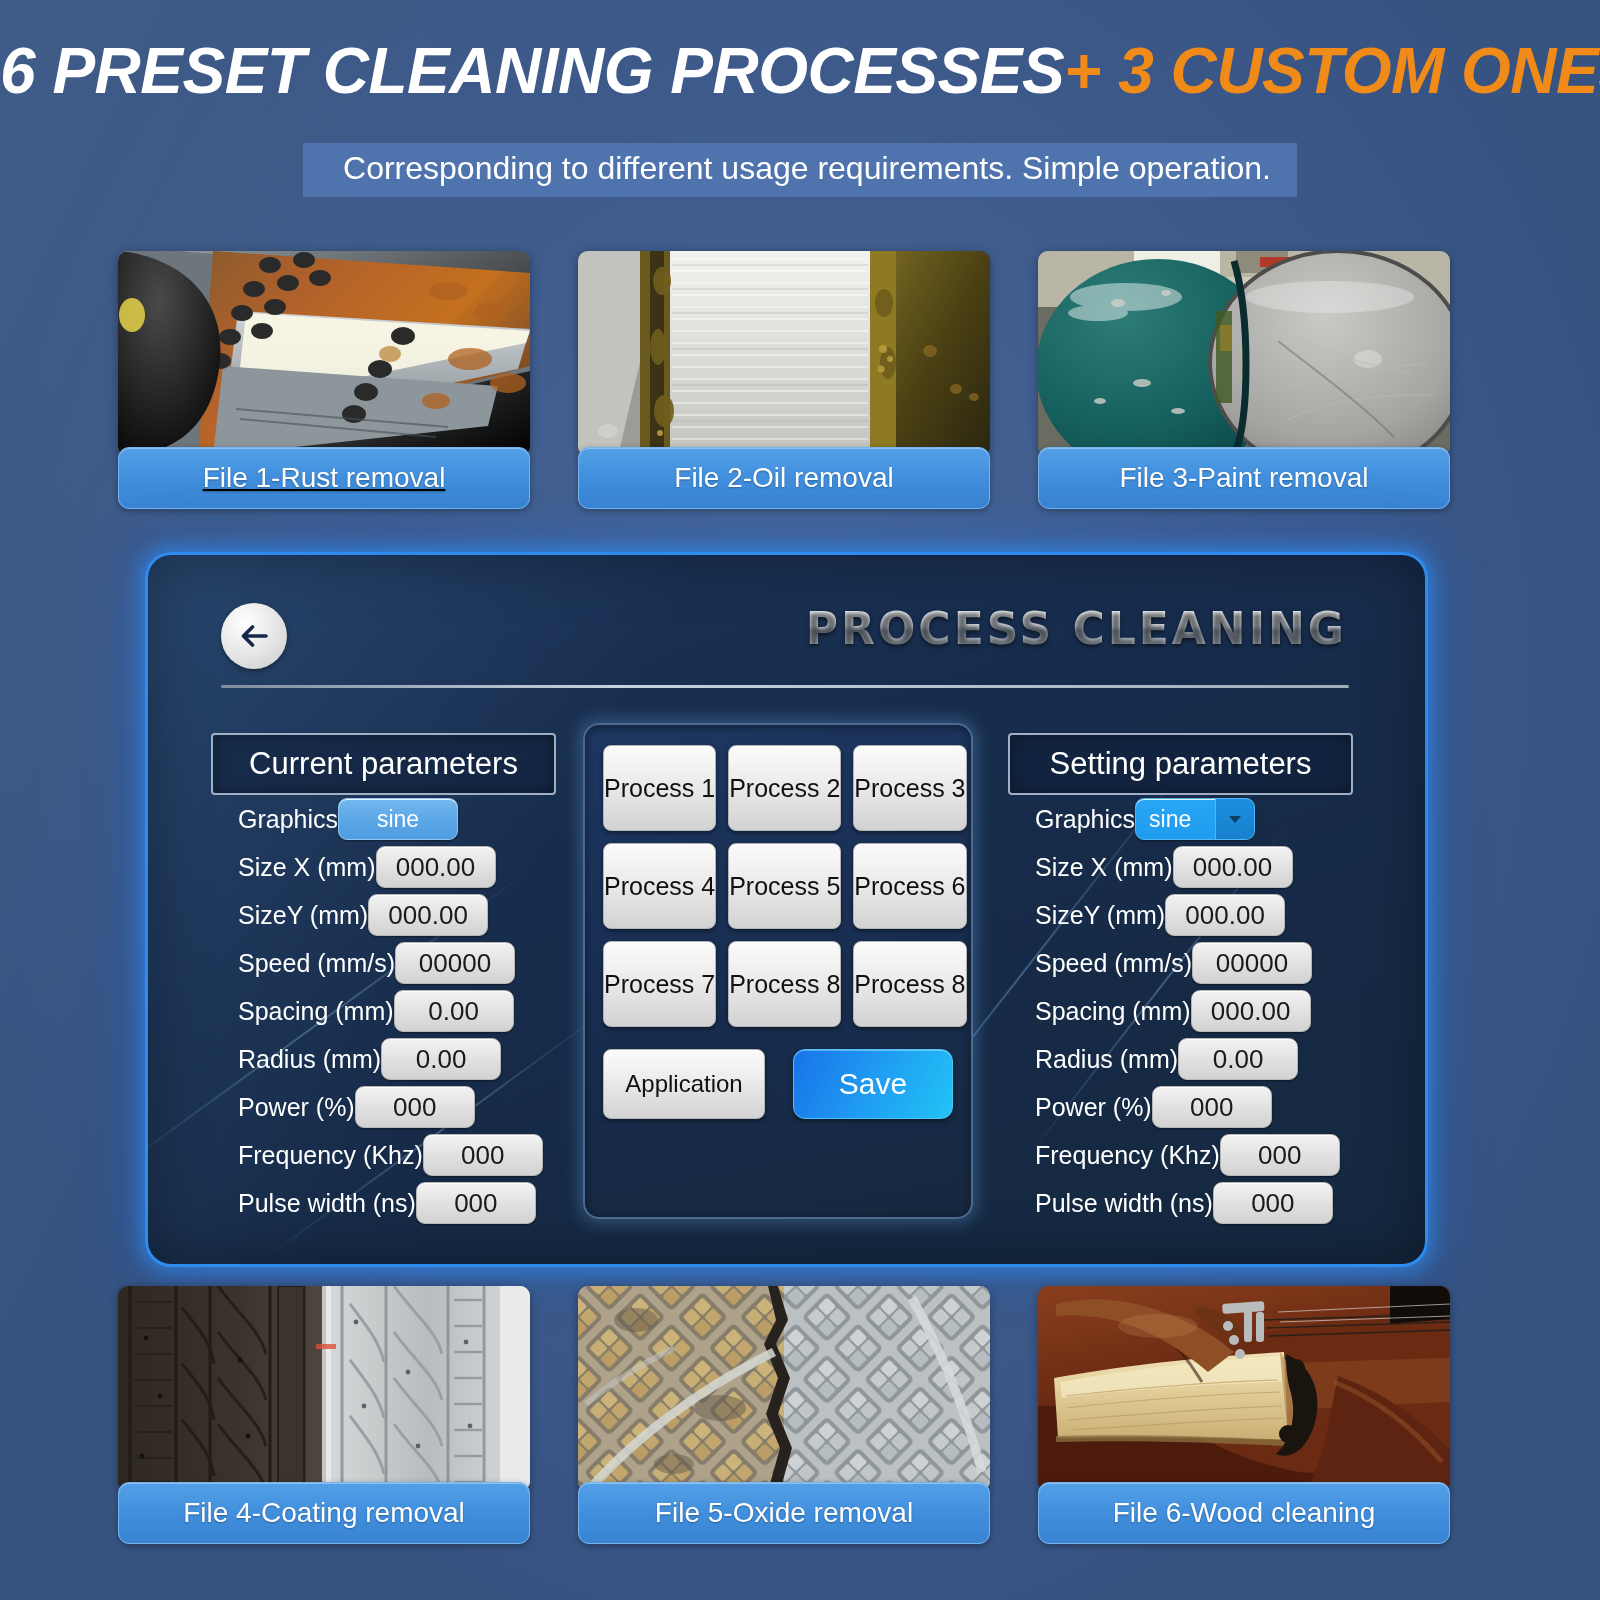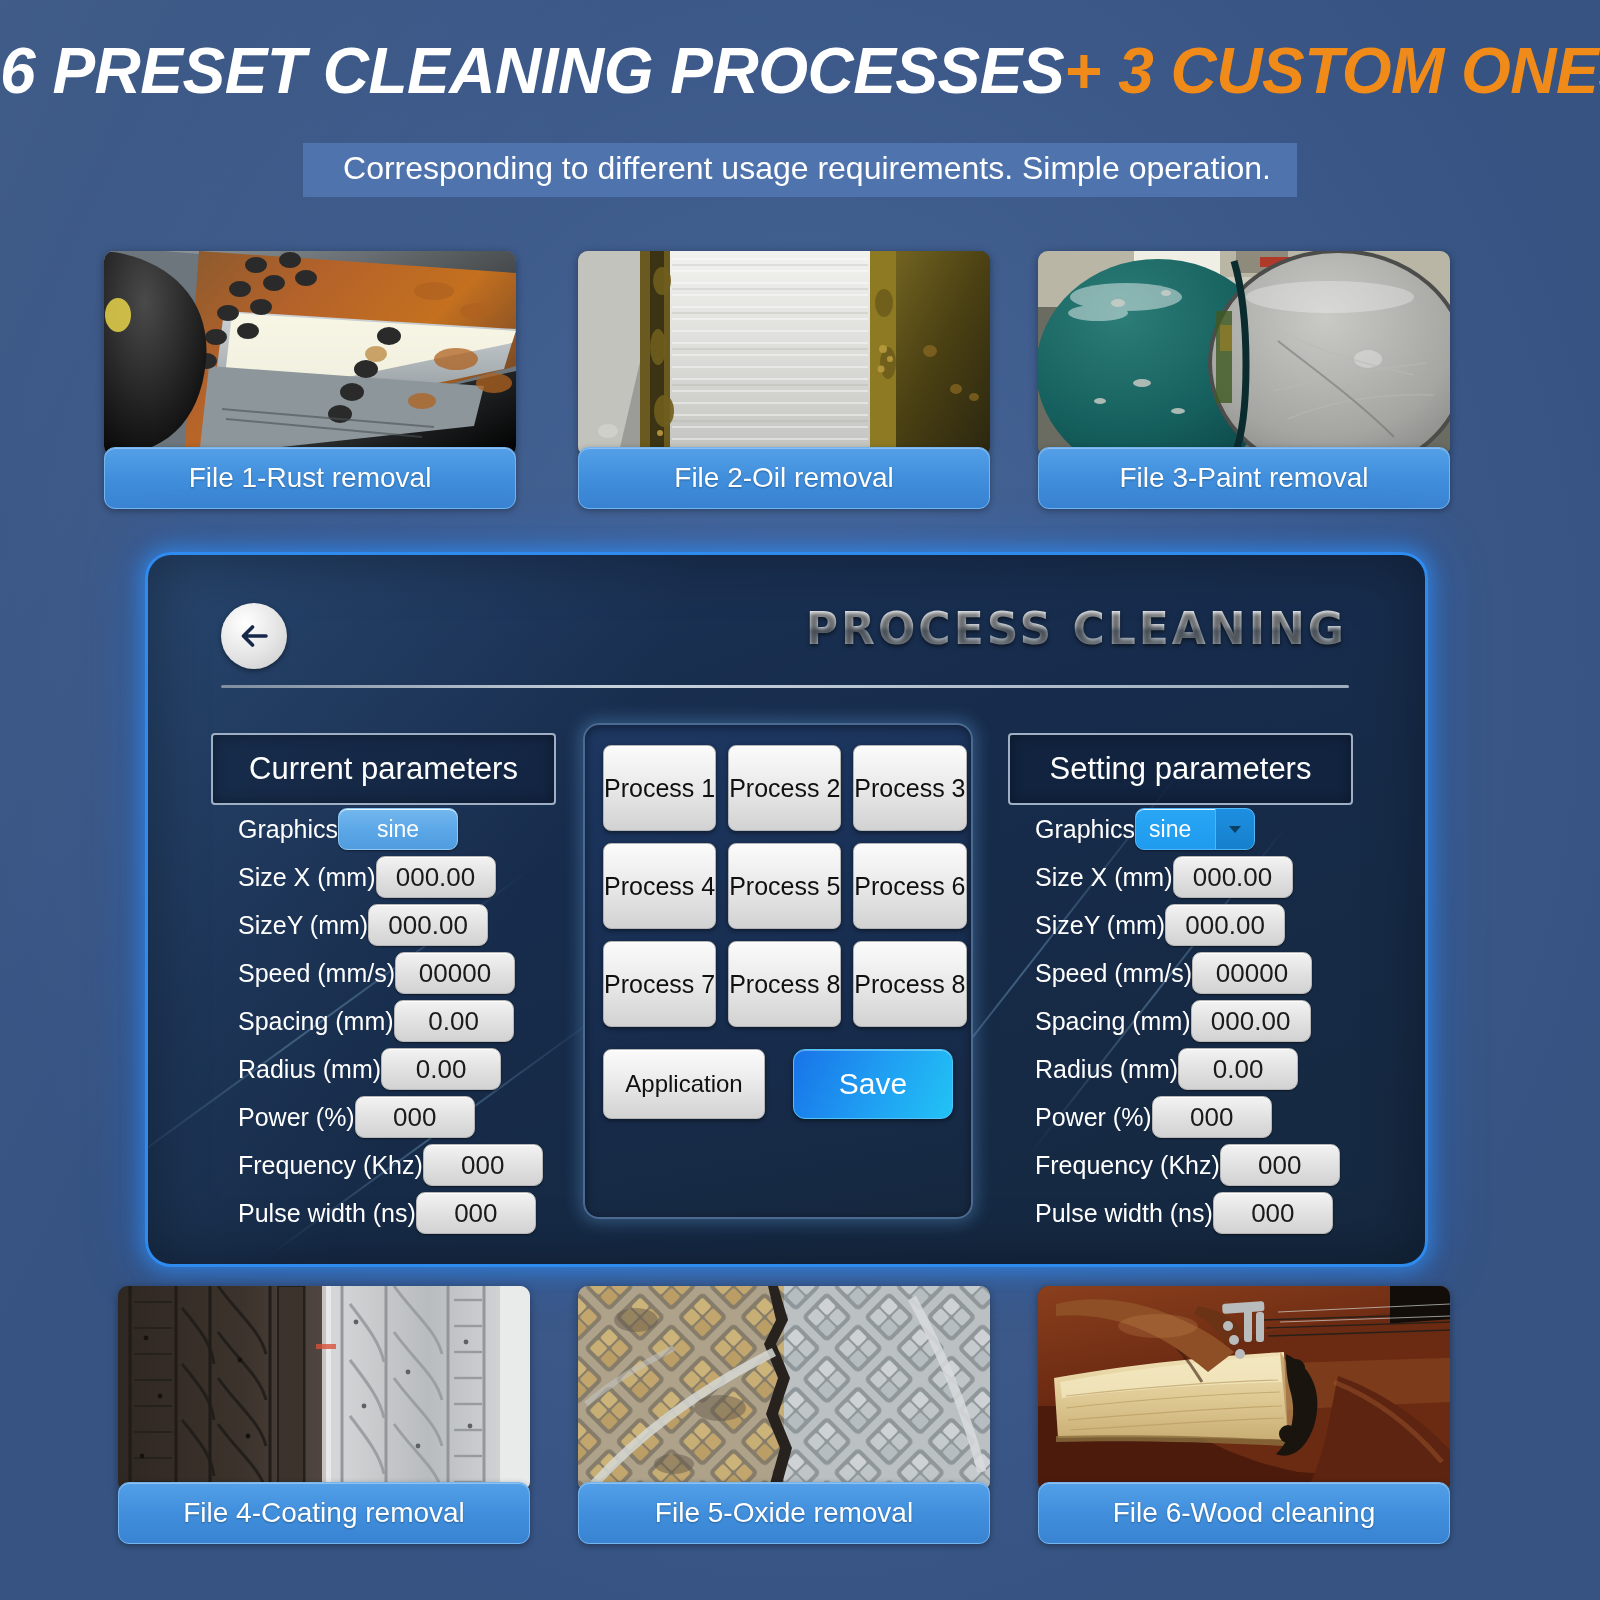--- a/index.html
+++ b/index.html
@@ -107,21 +107,21 @@
     background:linear-gradient(90deg,#7f8d9e 0%,#c8d2dd 35%,#9fadbc 100%);
     border-radius:2px;
   }
 
   
   .pcol{position:absolute;top:178px;width:345px;}
   .pcol.left{left:63px;}
   .pcol.right{left:860px;}
 
   .pc-head{
-    height:72px;border:2px solid #9fb0c4;border-radius:4px;
+    height:62px;border:2px solid #9fb0c4;border-radius:4px;
     background:rgba(14,30,54,0.55);
     display:flex;align-items:center;justify-content:center;
     color:#ffffff;font-size:31px;
     box-shadow:inset 0 0 14px rgba(0,0,0,0.35);
     box-sizing:border-box;
   }
   .prow{
     height:48px;display:flex;align-items:center;justify-content:flex-start;margin-left:27px;
   }
   .plabel{color:#ffffff;font-size:25px;white-space:nowrap;}
@@ -202,21 +202,21 @@
 <div class="bg-sheen"></div>
 
 <div class="headline">
   <span class="w">6 PRESET CLEANING PROCESSES</span><span class="o">+ 3 CUSTOM ONES</span>
 </div>
 
 <div class="subtitle-wrap">
   <span class="subtitle">Corresponding to different usage requirements. Simple operation.</span>
 </div>
 
-<div class="card" style="left:104px;top:251px;">
+<div class="card" style="left:118px;top:251px;text-decoration:underline;">
   <div class="thumb">
     <svg class="thumb-svg" viewBox="0 0 412 205" preserveAspectRatio="none">
       <defs>
         <linearGradient id="r_floor" x1="0" y1="0" x2="1" y2="1">
           <stop offset="0" stop-color="#9aa3a8"></stop>
             <stop offset="1" stop-color="#6f7madd" stop-opacity="1"></stop>
         </linearGradient>
         <linearGradient id="r_rust" x1="0" y1="0" x2="1" y2="0.6">
           <stop offset="0" stop-color="#8a5a2e"></stop>
             <stop offset="0.35" stop-color="#b4622a"></stop>

